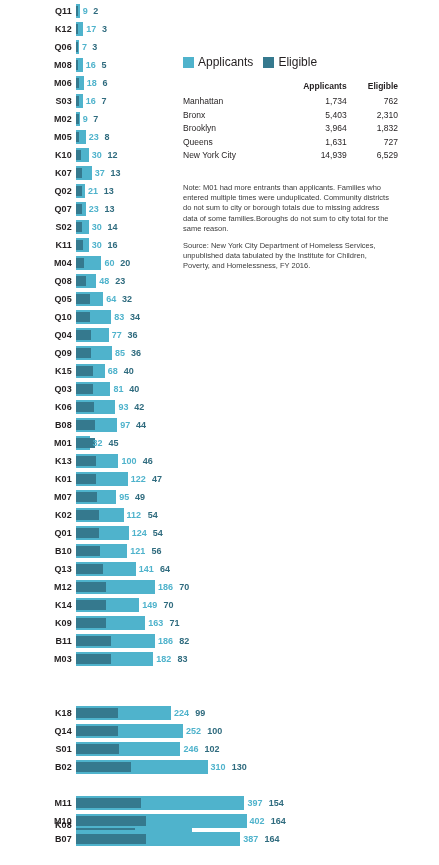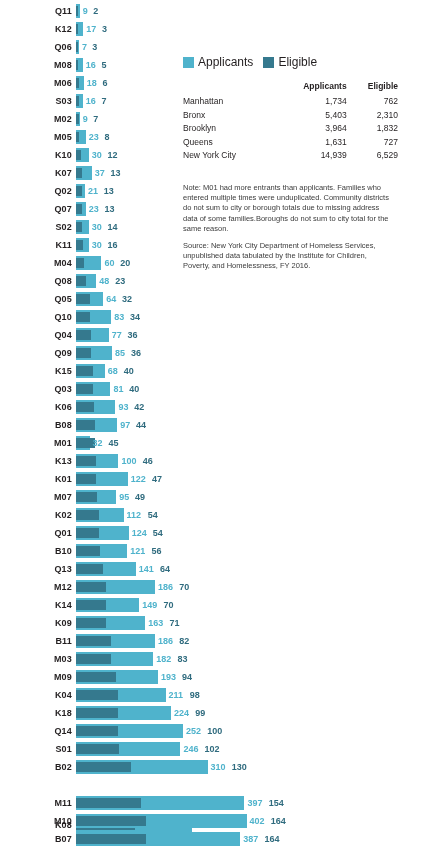--- a/index.html
+++ b/index.html
@@ -474,38 +474,20 @@
       <span class="val-eligible" style="left: 179.142px;">82</span>
     </div>
     <div class="row" style="top: 650px; position: absolute;">
       <span class="cat-label">M03</span>
       <div class="bar-wrap" style="width: 77.2442px;">
         <div class="bar-applicants" style="width: 77.2442px;"></div>
         <div class="bar-eligible" style="width: 35.2267px;"></div>
       </div>
       <span class="val-applicants" style="left: 156.244px;">182</span>
       <span class="val-eligible" style="left: 177.444px;">83</span>
-    </div>
-    <div class="row" style="top: 668px; position: absolute;">
-      <span class="cat-label">M09</span>
-      <div class="bar-wrap" style="width: 81.9128px;">
-        <div class="bar-applicants" style="width: 81.9128px;"></div>
-        <div class="bar-eligible" style="width: 39.8953px;"></div>
-      </div>
-      <span class="val-applicants" style="left: 160.913px;">193</span>
-      <span class="val-eligible" style="left: 182.113px;">94</span>
-    </div>
-    <div class="row" style="top: 686px; position: absolute;">
-      <span class="cat-label">K04</span>
-      <div class="bar-wrap" style="width: 89.5523px;">
-        <div class="bar-applicants" style="width: 89.5523px;"></div>
-        <div class="bar-eligible" style="width: 41.593px;"></div>
-      </div>
-      <span class="val-applicants" style="left: 168.552px;">211</span>
-      <span class="val-eligible" style="left: 189.752px;">98</span>
     </div>
     <div class="row" style="top: 704px; position: absolute;">
       <span class="cat-label">K18</span>
       <div class="bar-wrap" style="width: 95.0698px;">
         <div class="bar-applicants" style="width: 95.0698px;"></div>
         <div class="bar-eligible" style="width: 42.0174px;"></div>
       </div>
       <span class="val-applicants" style="left: 174.07px;">224</span>
       <span class="val-eligible" style="left: 195.27px;">99</span>
     </div>

